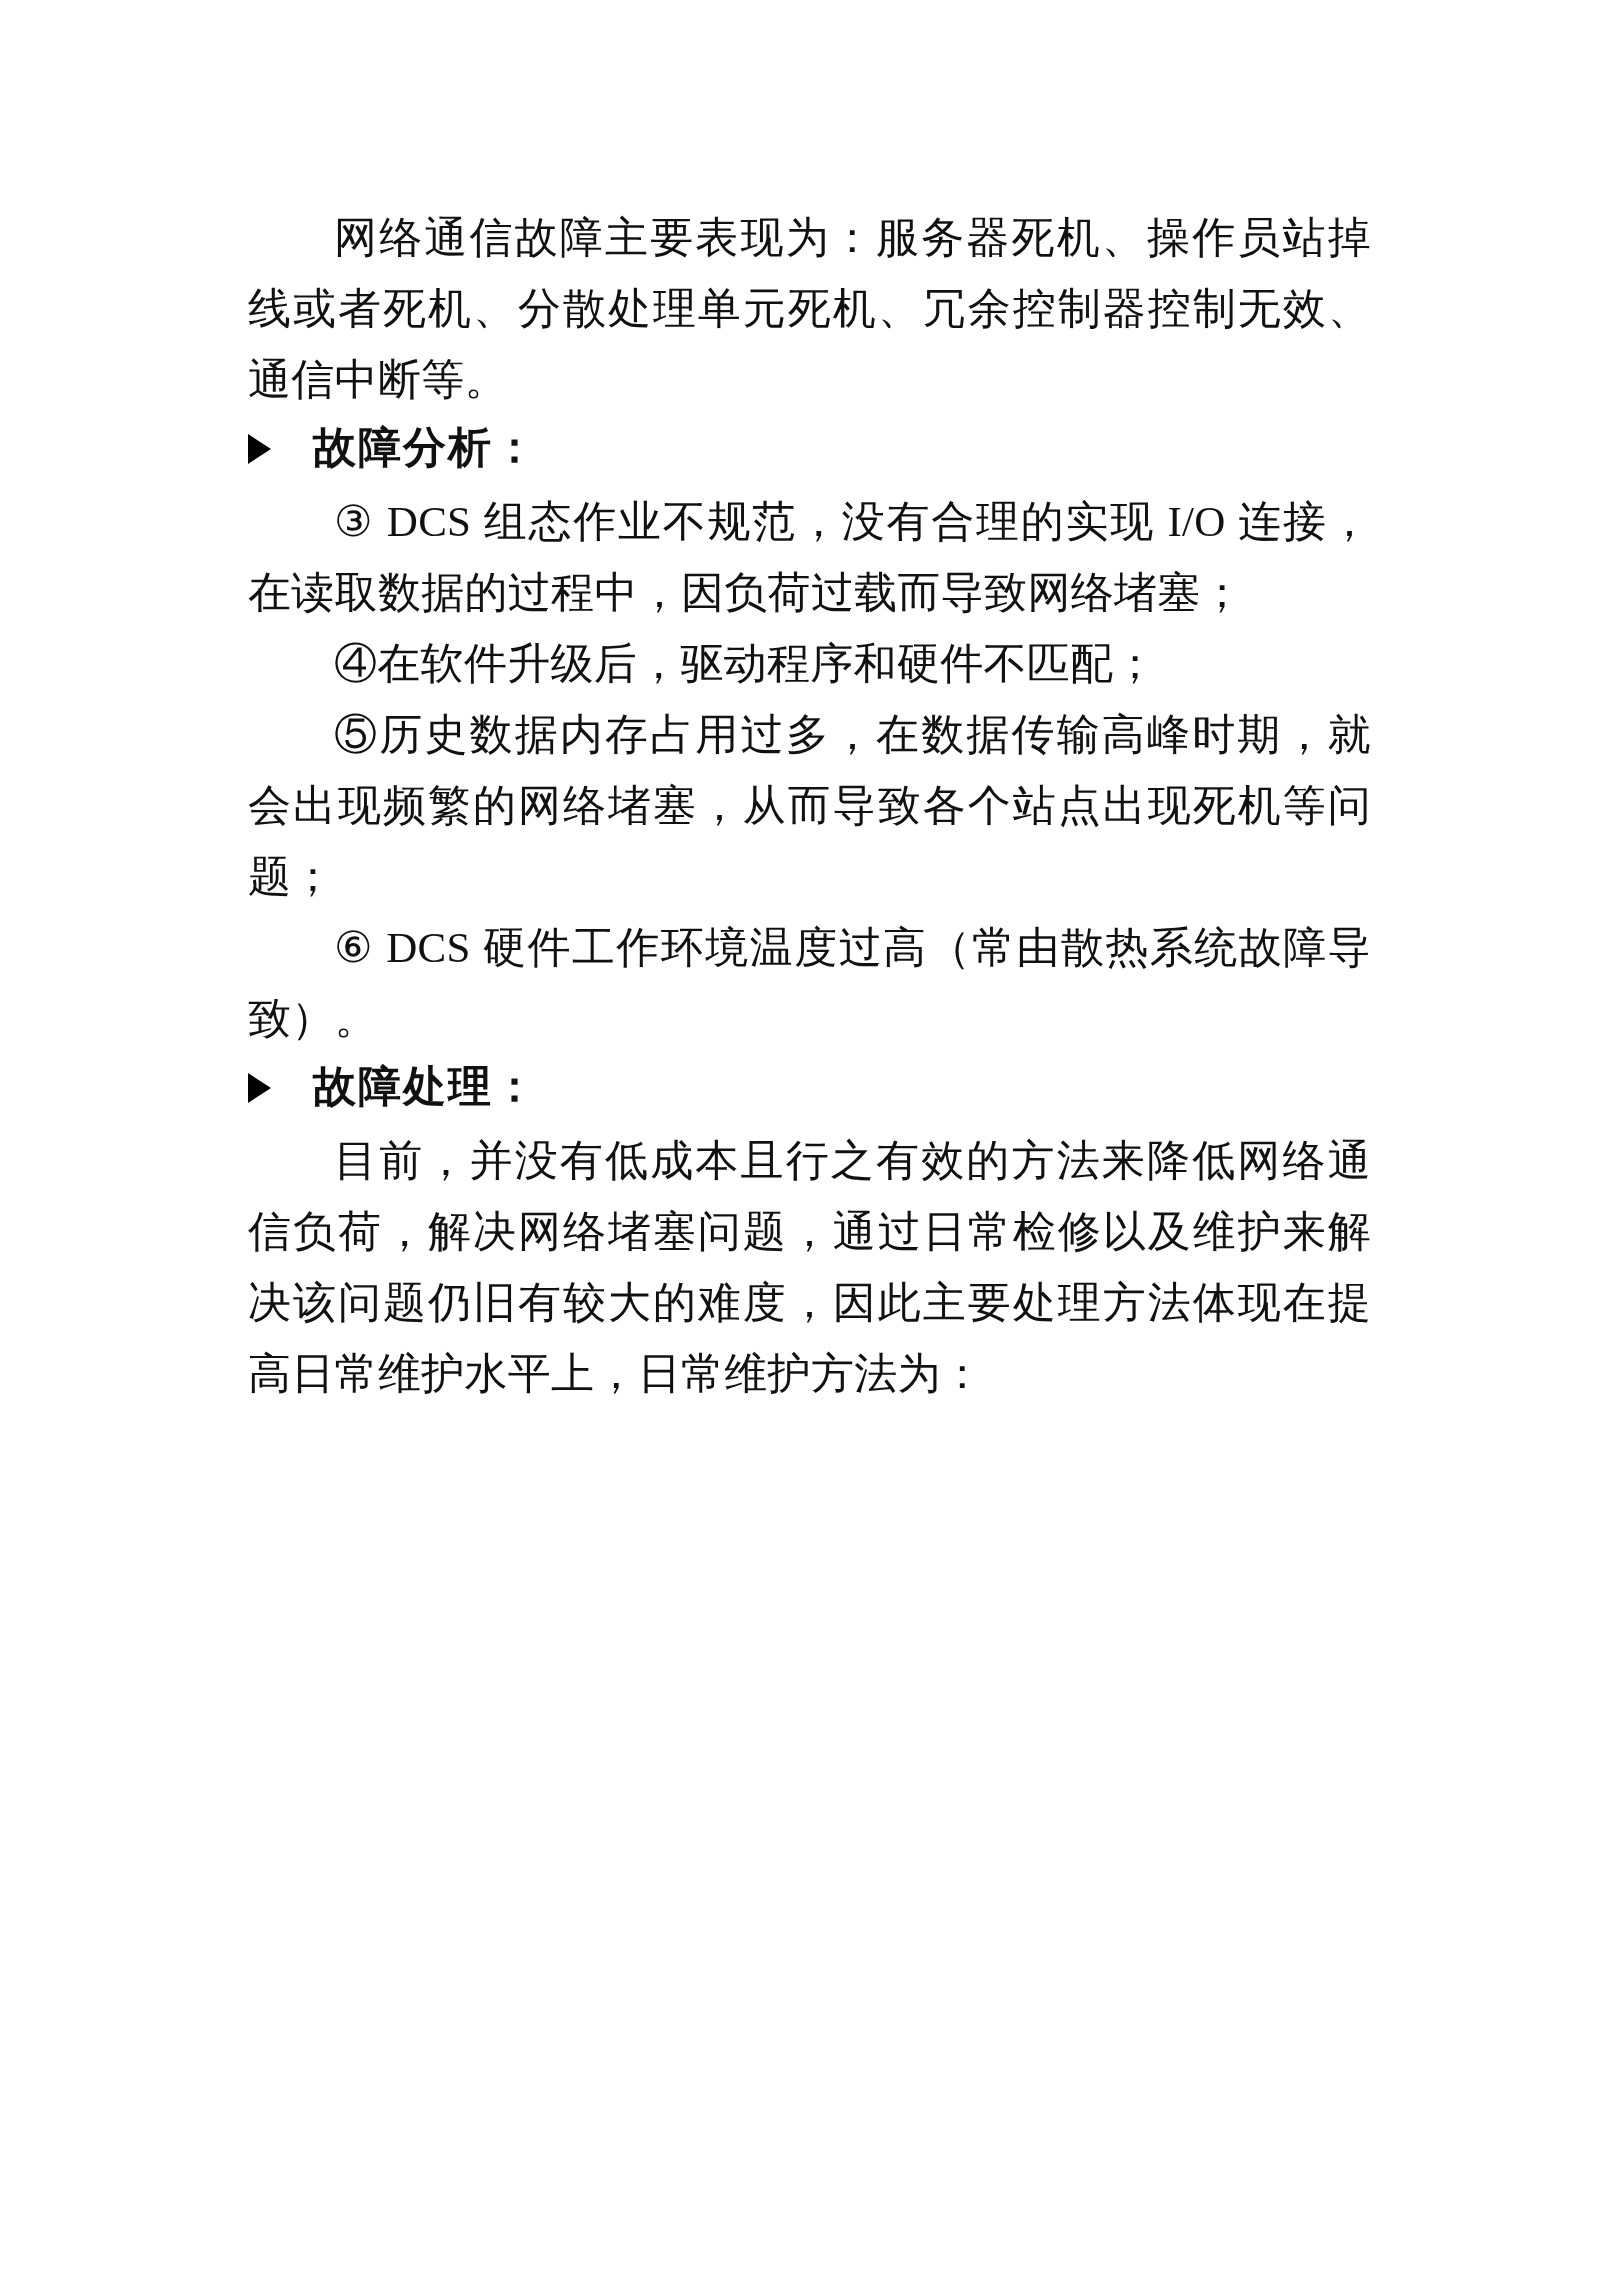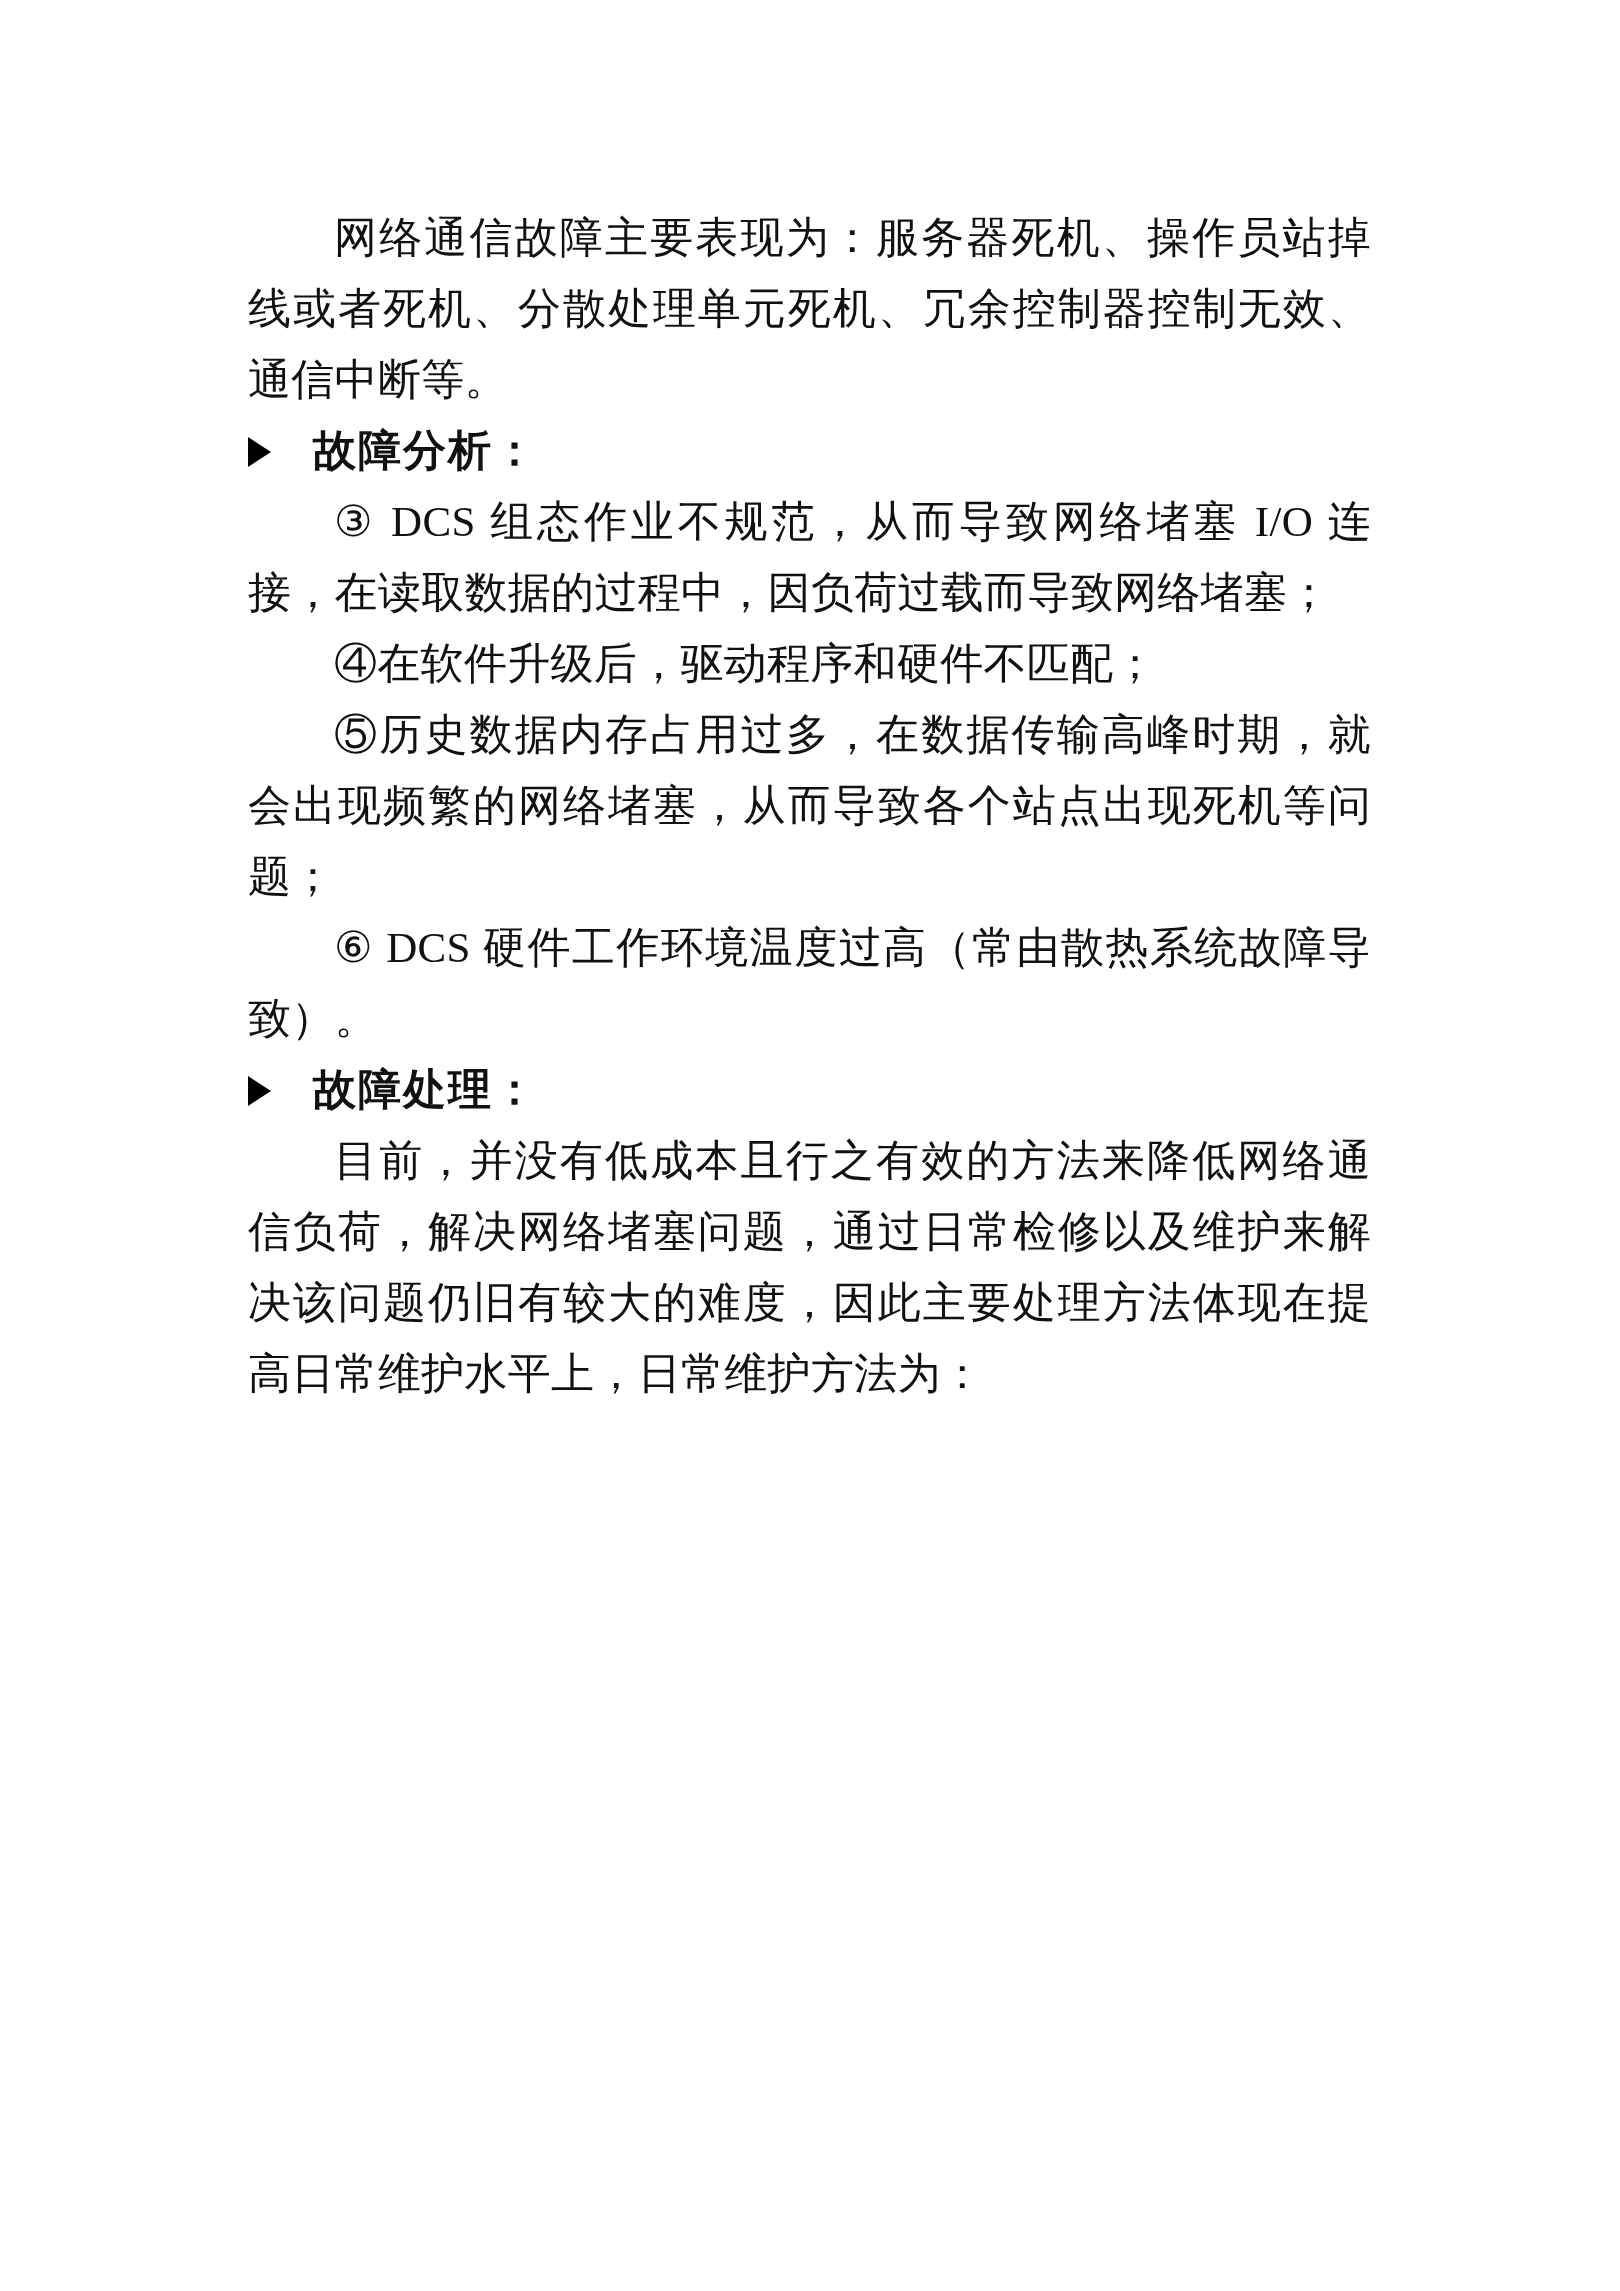--- a/index.html
+++ b/index.html
@@ -35,20 +35,21 @@
   }
   .para {
     margin: 0;
     text-indent: 2em;
     word-break: normal;
   }
   .heading-row {
     margin: 0;
     text-indent: 0;
     white-space: nowrap;
+    font-family: Liberation Mono, monospace;
   }
   .tri {
     display: inline-block;
     width: 0;
     height: 0;
     border-left: 23.5px solid #000000;
     border-top: 15.7px solid transparent;
     border-bottom: 15.7px solid transparent;
     margin-right: 42px;
     vertical-align: -2px;
@@ -66,21 +67,21 @@
 
     <p class="para">网络通信故障主要表现为：服务器死机、操作员站掉线或者死机、分散处理单元死机、冗余控制器控制无效、通信中断等。</p>
 
     <div class="heading-row">
       <span class="tri"></span><span class="heading-text">故障分析：</span>
     </div>
 
 
 
 
-    <p class="para">③ DCS 组态作业不规范，从而导致网络堵塞 I/O 连接，在读取数据的过程中，因负荷过载而导致网络堵塞；</p>
+    <p class="para">③ DCS 组态作业不规范，没有合理的实现 I/O 连接，在读取数据的过程中，因负荷过载而导致网络堵塞；</p>
 
     <p class="para">④在软件升级后，驱动程序和硬件不匹配；</p>
 
     <p class="para">⑤历史数据内存占用过多，在数据传输高峰时期，就会出现频繁的网络堵塞，从而导致各个站点出现死机等问题；</p>
 
     <p class="para">⑥ DCS 硬件工作环境温度过高（常由散热系统故障导致）。</p>
 
     <div class="heading-row">
       <span class="tri"></span><span class="heading-text">故障处理：</span>
     </div>

